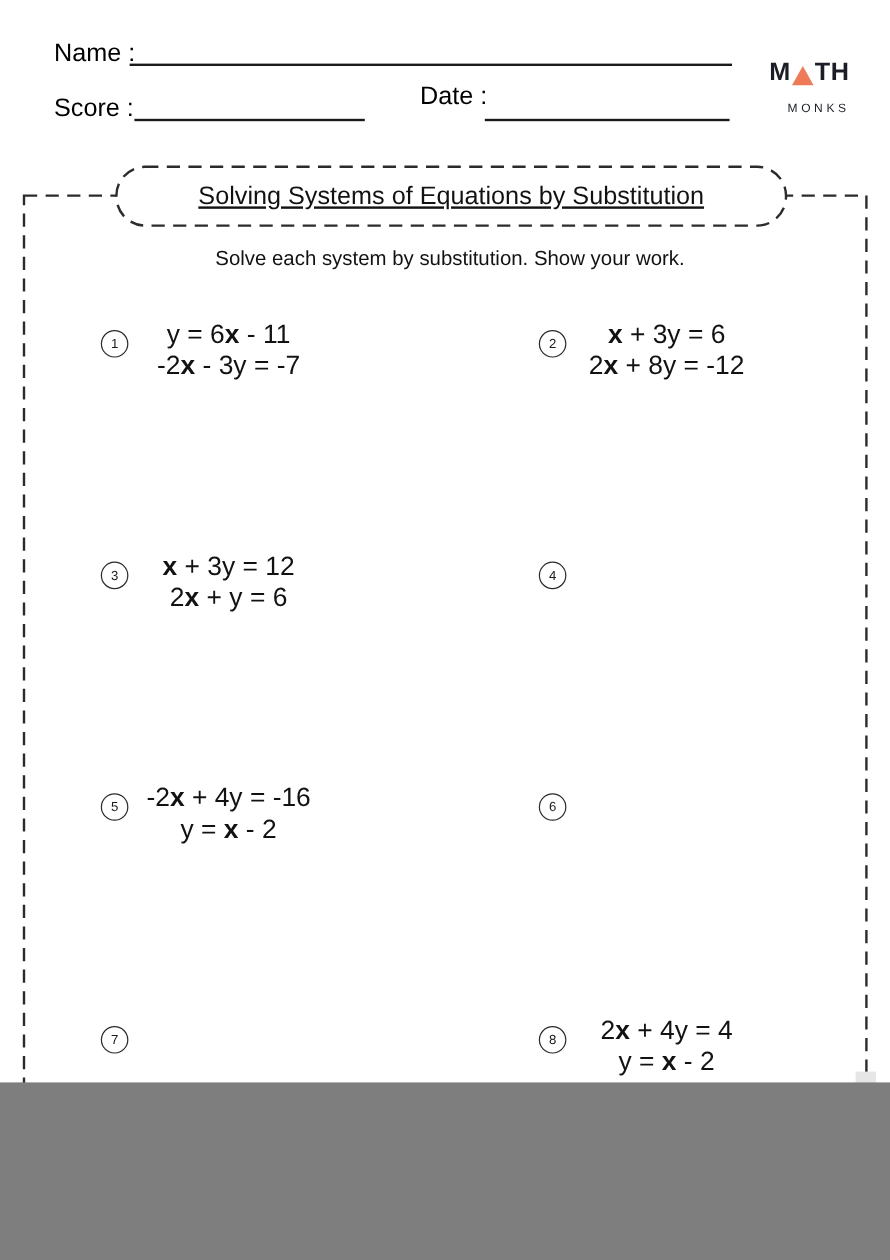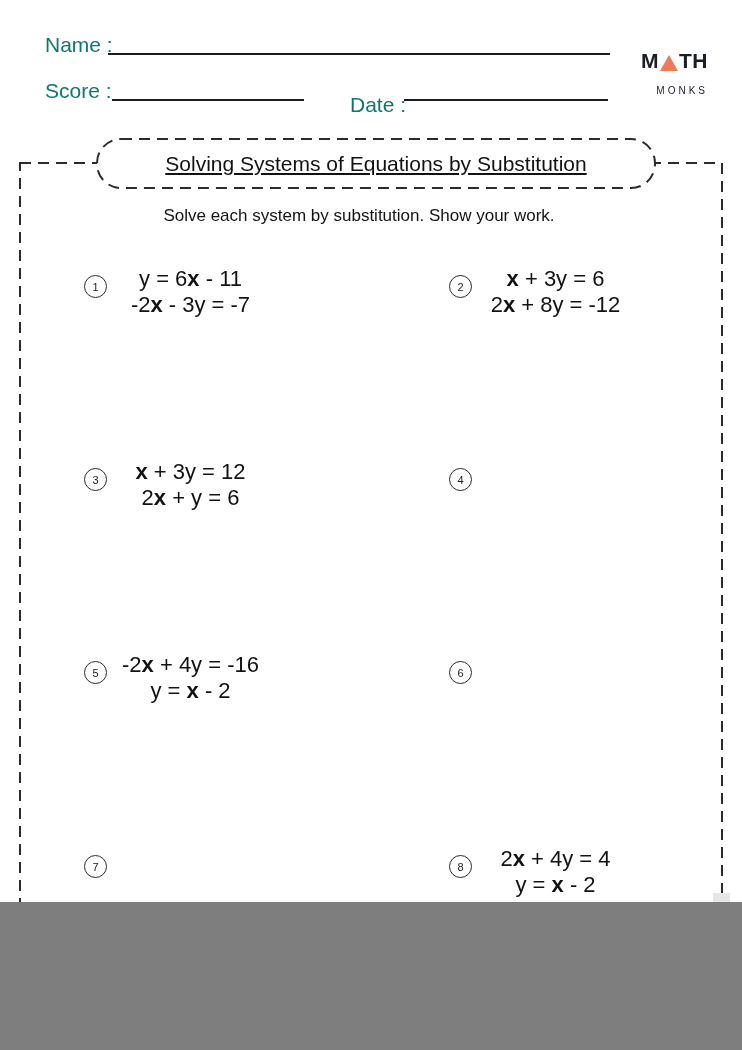--- a/index.html
+++ b/index.html
@@ -7,42 +7,42 @@
     width: 742px; height: 1050px;
     background: #ffffff;
     font-family: "Liberation Sans", sans-serif;
     color: #141414;
     position: relative;
     overflow: hidden;
   }
   .abs { position: absolute; }
 
   
-  .field-label { font-size: 21px; font-weight: 500; color: #0f766e; white-space: nowrap; }
+  .field-label { font-size: 21px; font-weight: 500; color: #000000; white-space: nowrap; }
   .blank-line { height: 0; border-bottom: 2px solid #1a1a1a; }
 
   
   .logo { display: flex; flex-direction: column; align-items: flex-end; }
   .logo-main { display: flex; align-items: flex-end; font-size: 21px; font-weight: 700; letter-spacing: 0.5px; color: #1b1e26; line-height: 1; }
   .logo-triangle {
     display: inline-block; width: 0; height: 0; margin: 0 1px;
     border-left: 9px solid transparent; border-right: 9px solid transparent;
     border-bottom: 16px solid #ed7b57;
   }
   .logo-sub { font-size: 10px; font-weight: 400; letter-spacing: 3px; color: #1b1e26; margin-top: 14px; }
 
   
   svg.frame { position: absolute; left: 0; top: 0; pointer-events: none; }
   .title {
     left: 97px; top: 139px; width: 558px; height: 49px;
     display: flex; align-items: center; justify-content: center;
     font-size: 21px; font-weight: 500; color: #121212; white-space: nowrap; text-decoration: underline;
   }
   .instruction {
-    left: 8px; top: 206px; width: 702px;
+    left: 24px; top: 206px; width: 702px;
     text-align: center; font-size: 17px; font-weight: 500; color: #121212;
   }
 
   
   .problem { position: absolute; display: flex; gap: 11px; }
   .pnum {
     width: 21px; height: 21px; margin-top: 9px; flex: 0 0 auto;
     border: 1.5px solid #2a2a2a; border-radius: 50%;
     display: flex; align-items: center; justify-content: center;
     font-size: 11px; color: #1a1a1a;
@@ -57,21 +57,21 @@
 </style>
 </head>
 <body>
 
 <div class="abs field-label" style="left:45px; top:33px;">Name :</div>
 <div class="abs blank-line" style="left:108px; top:53px; width:502px;"></div>
 
 <div class="abs field-label" style="left:45px; top:79px;text-align:center;">Score :</div>
 <div class="abs blank-line" style="left:112px; top:99px; width:192px;"></div>
 
-<div class="abs field-label" style="left:350px; top:93px;">Date :</div>
+<div class="abs field-label" style="left:350px; top:69px;">Date :</div>
 <div class="abs blank-line" style="left:404px; top:99px; width:204px;"></div>
 
 <div class="abs logo" style="left:641px; top:50px;">
   <div class="logo-main">
     <span>M</span>
     <span class="logo-triangle"></span>
     <span>TH</span>
   </div>
   <div class="logo-sub">MONKS</div>
 </div>

